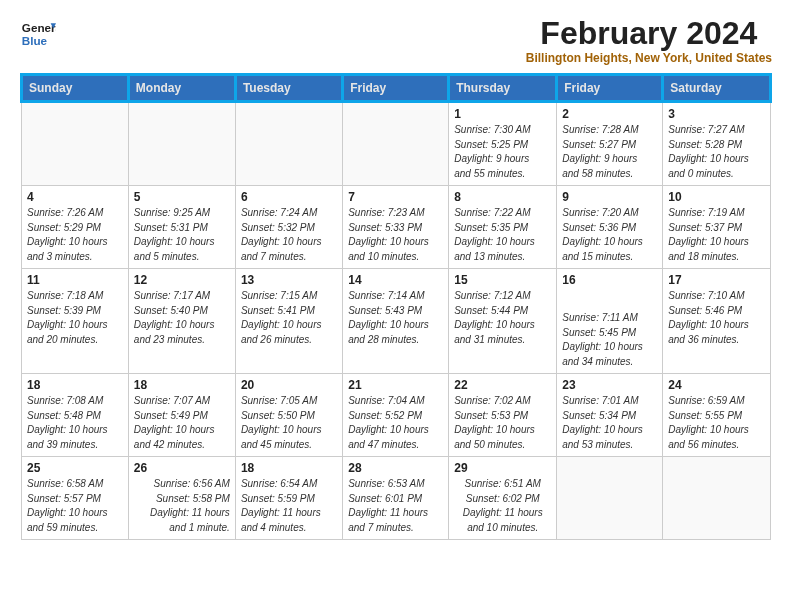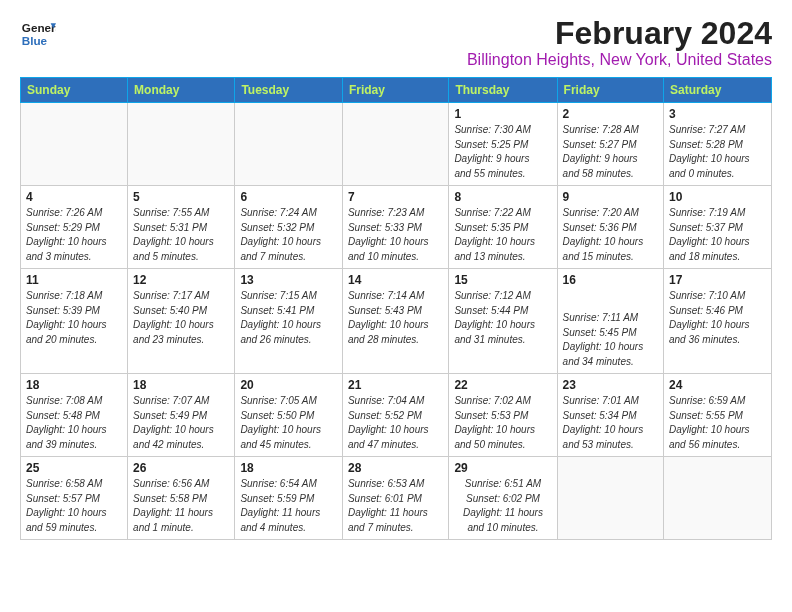--- a/index.html
+++ b/index.html
@@ -19,46 +19,46 @@
     .logo {
       display: flex;
       align-items: center;
       gap: 4px;
     }
     .logo-icon {
       width: 36px;
       height: 36px;
     }
     .title-area {
-      text-align: right;
+      text-align: center;
     }
     .month-title {
       font-size: 32px;
       font-weight: bold;
       color: #222;
       line-height: 1.1;
     }
     .location-title {
-      font-size: 16px;
-      color: #a21caf;
-      font-weight: 400;
+      font-size: 12px;
+      color: #a16207;
+      font-weight: 700;
     }
     .calendar-table {
       width: 100%;
       border-collapse: collapse;
       font-size: 10.5px;
     }
     .calendar-table thead th {
       background-color: #2e6fbb;
-      color: #bef264;
+      color: #e5e5e5;
       text-align: left;
       padding: 5px 6px;
       font-size: 12px;
       font-weight: bold;
-      border: 1px solid #0ea5e9;
+      border: 3px solid #0ea5e9;
     }
     .calendar-table tbody td {
       border: 1px solid #ccc;
       vertical-align: top;
       padding: 4px 5px;
       width: 113px;
       min-height: 80px;
       height: 82px;
     }
     .day-number {
@@ -138,21 +138,21 @@
       <tr>
         <td>
           <span class="day-number">4</span>
           <div class="day-info" style="white-space: pre-line;">Sunrise: 7:26 AM
 Sunset: 5:29 PM
 Daylight: 10 hours
 and 3 minutes.</div>
         </td>
         <td>
           <span class="day-number">5</span>
-          <div class="day-info" style="white-space: pre-line;">Sunrise: 7:55 AM
+          <div class="day-info" style="white-space: pre-line;">Sunrise: 9:25 AM
 Sunset: 5:31 PM
 Daylight: 10 hours
 and 5 minutes.</div>
         </td>
         <td>
           <span class="day-number">6</span>
           <div class="day-info" style="white-space: pre-line;">Sunrise: 7:24 AM
 Sunset: 5:32 PM
 Daylight: 10 hours
 and 7 minutes.</div>
@@ -291,21 +291,21 @@
       <tr>
         <td>
           <span class="day-number">25</span>
           <div class="day-info" style="white-space: pre-line;">Sunrise: 6:58 AM
 Sunset: 5:57 PM
 Daylight: 10 hours
 and 59 minutes.</div>
         </td>
         <td>
           <span class="day-number">26</span>
-          <div class="day-info" style="white-space: pre-line;">Sunrise: 6:56 AM
+          <div class="day-info" style="white-space: pre-line; text-align: right;">Sunrise: 6:56 AM
 Sunset: 5:58 PM
 Daylight: 11 hours
 and 1 minute.</div>
         </td>
         <td>
           <span class="day-number">18</span>
           <div class="day-info" style="white-space: pre-line;">Sunrise: 6:54 AM
 Sunset: 5:59 PM
 Daylight: 11 hours
 and 4 minutes.</div>

